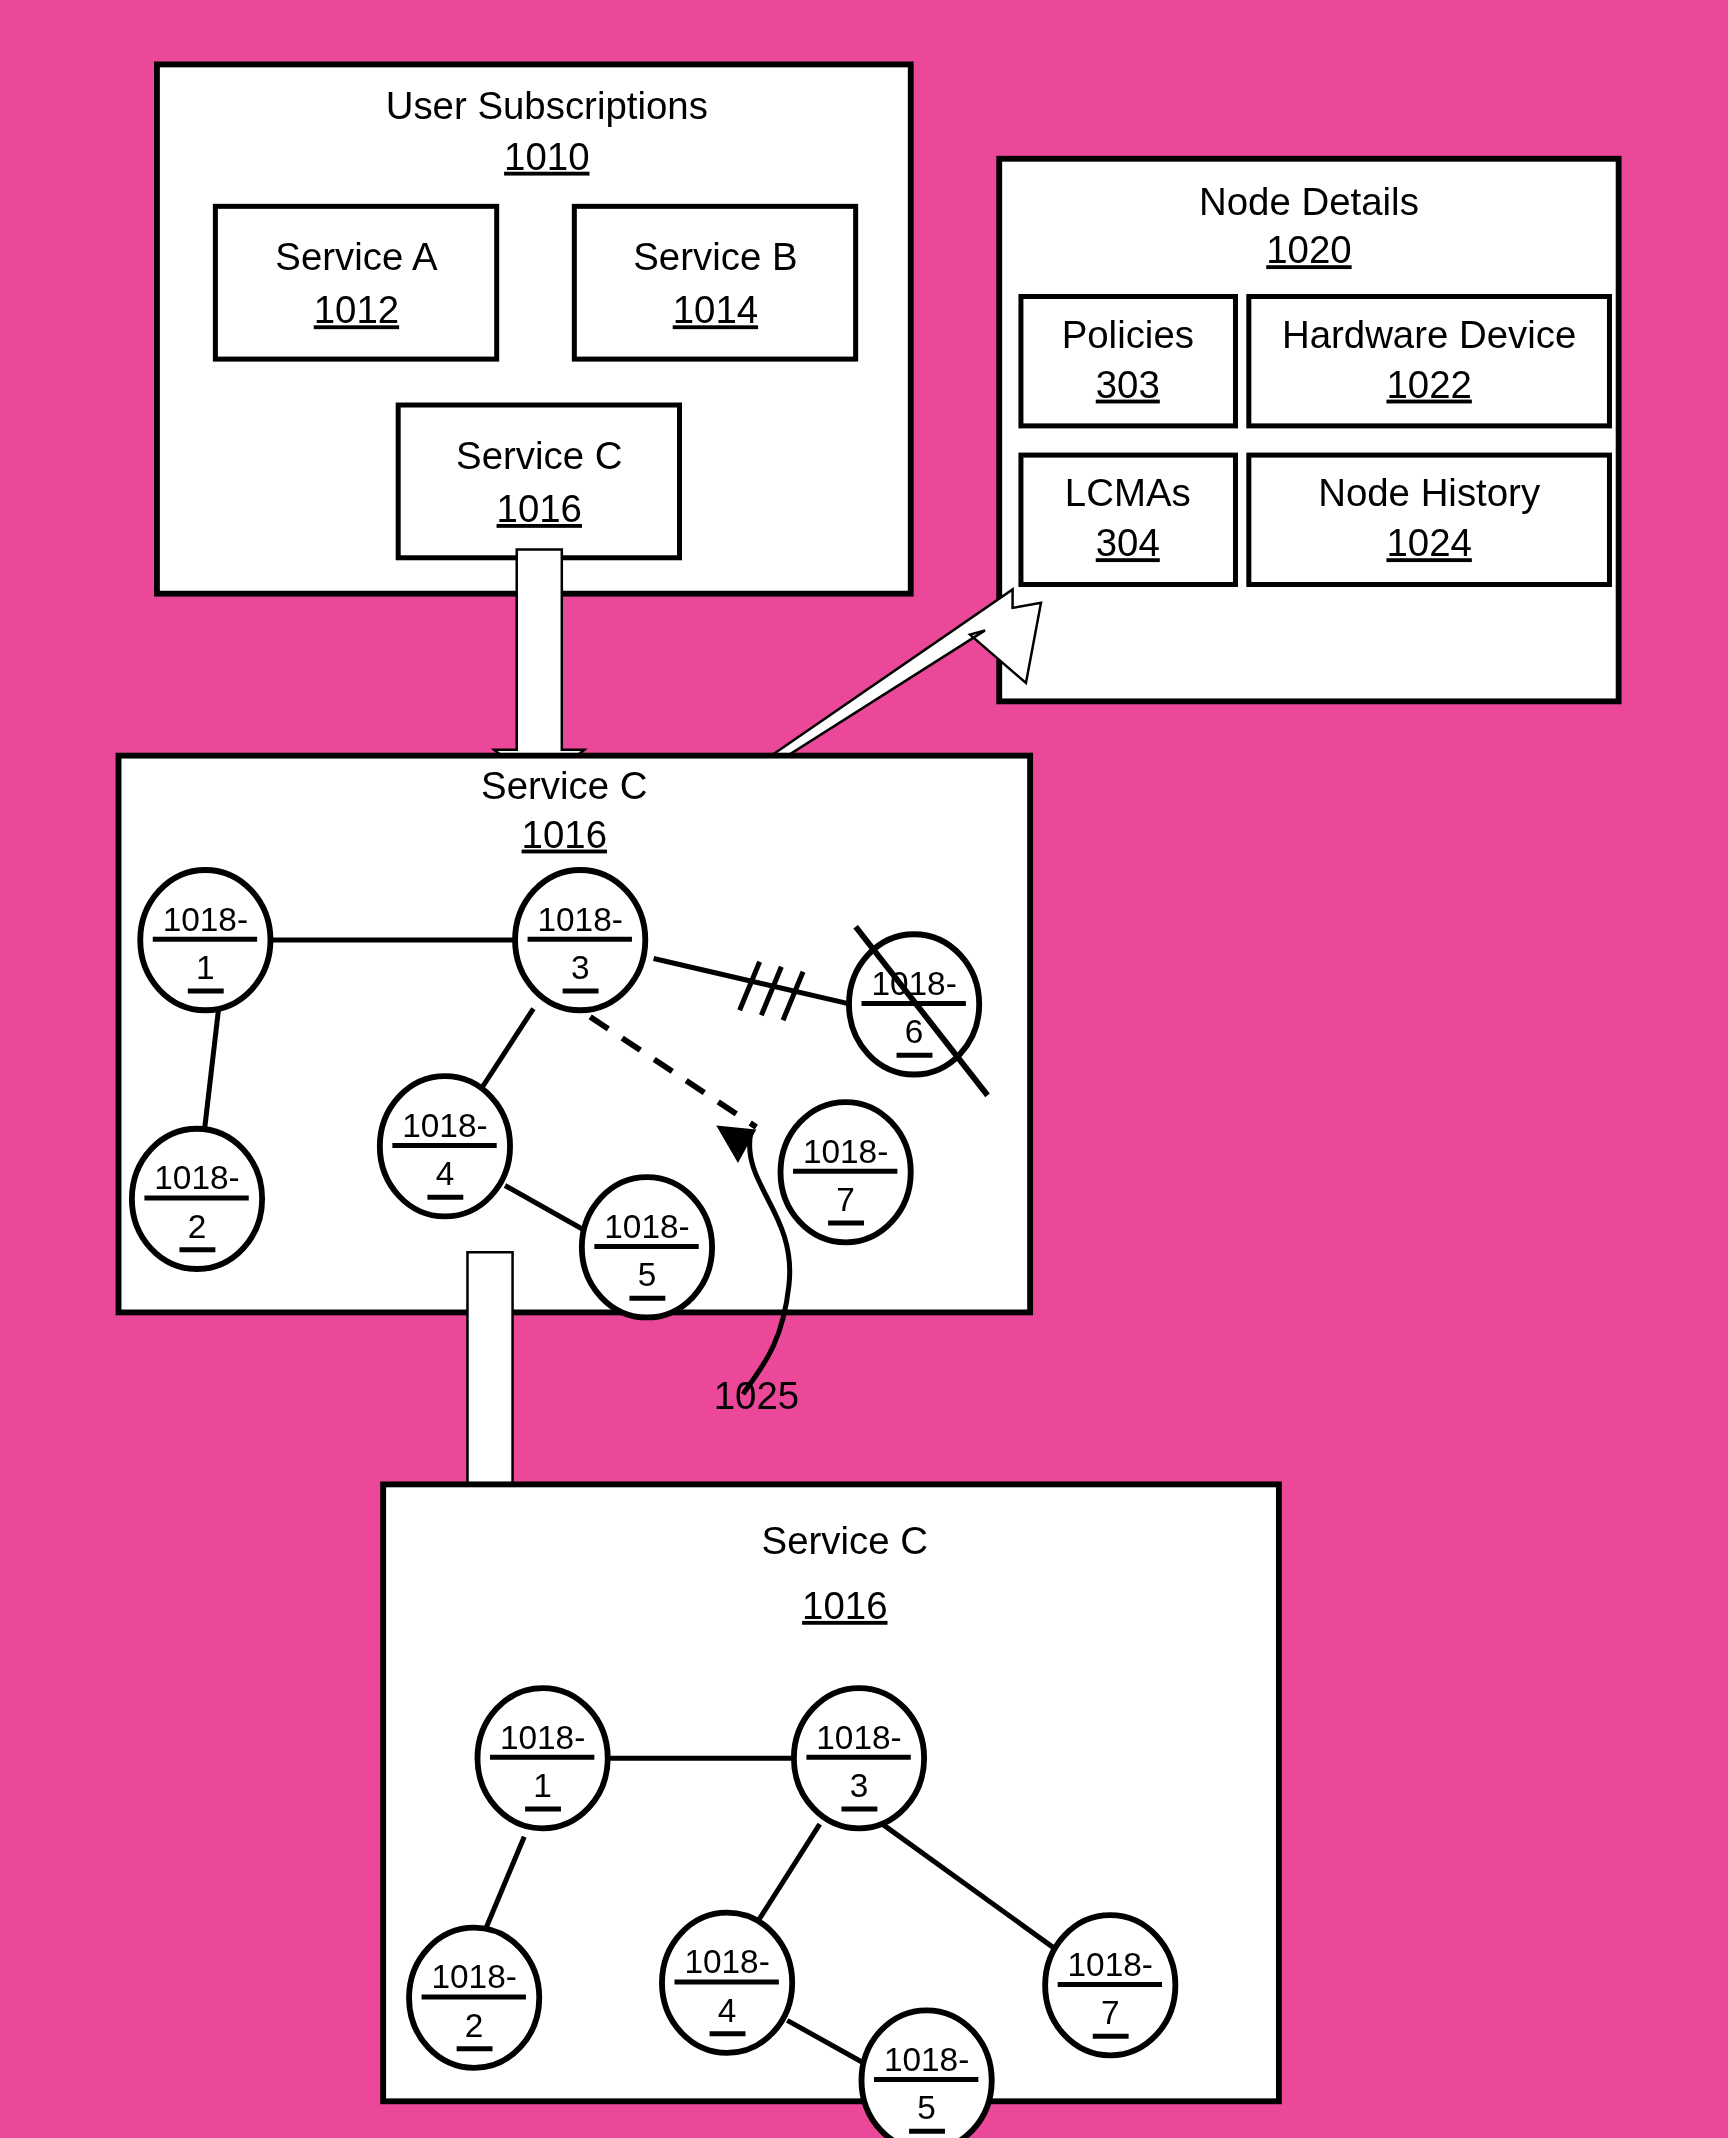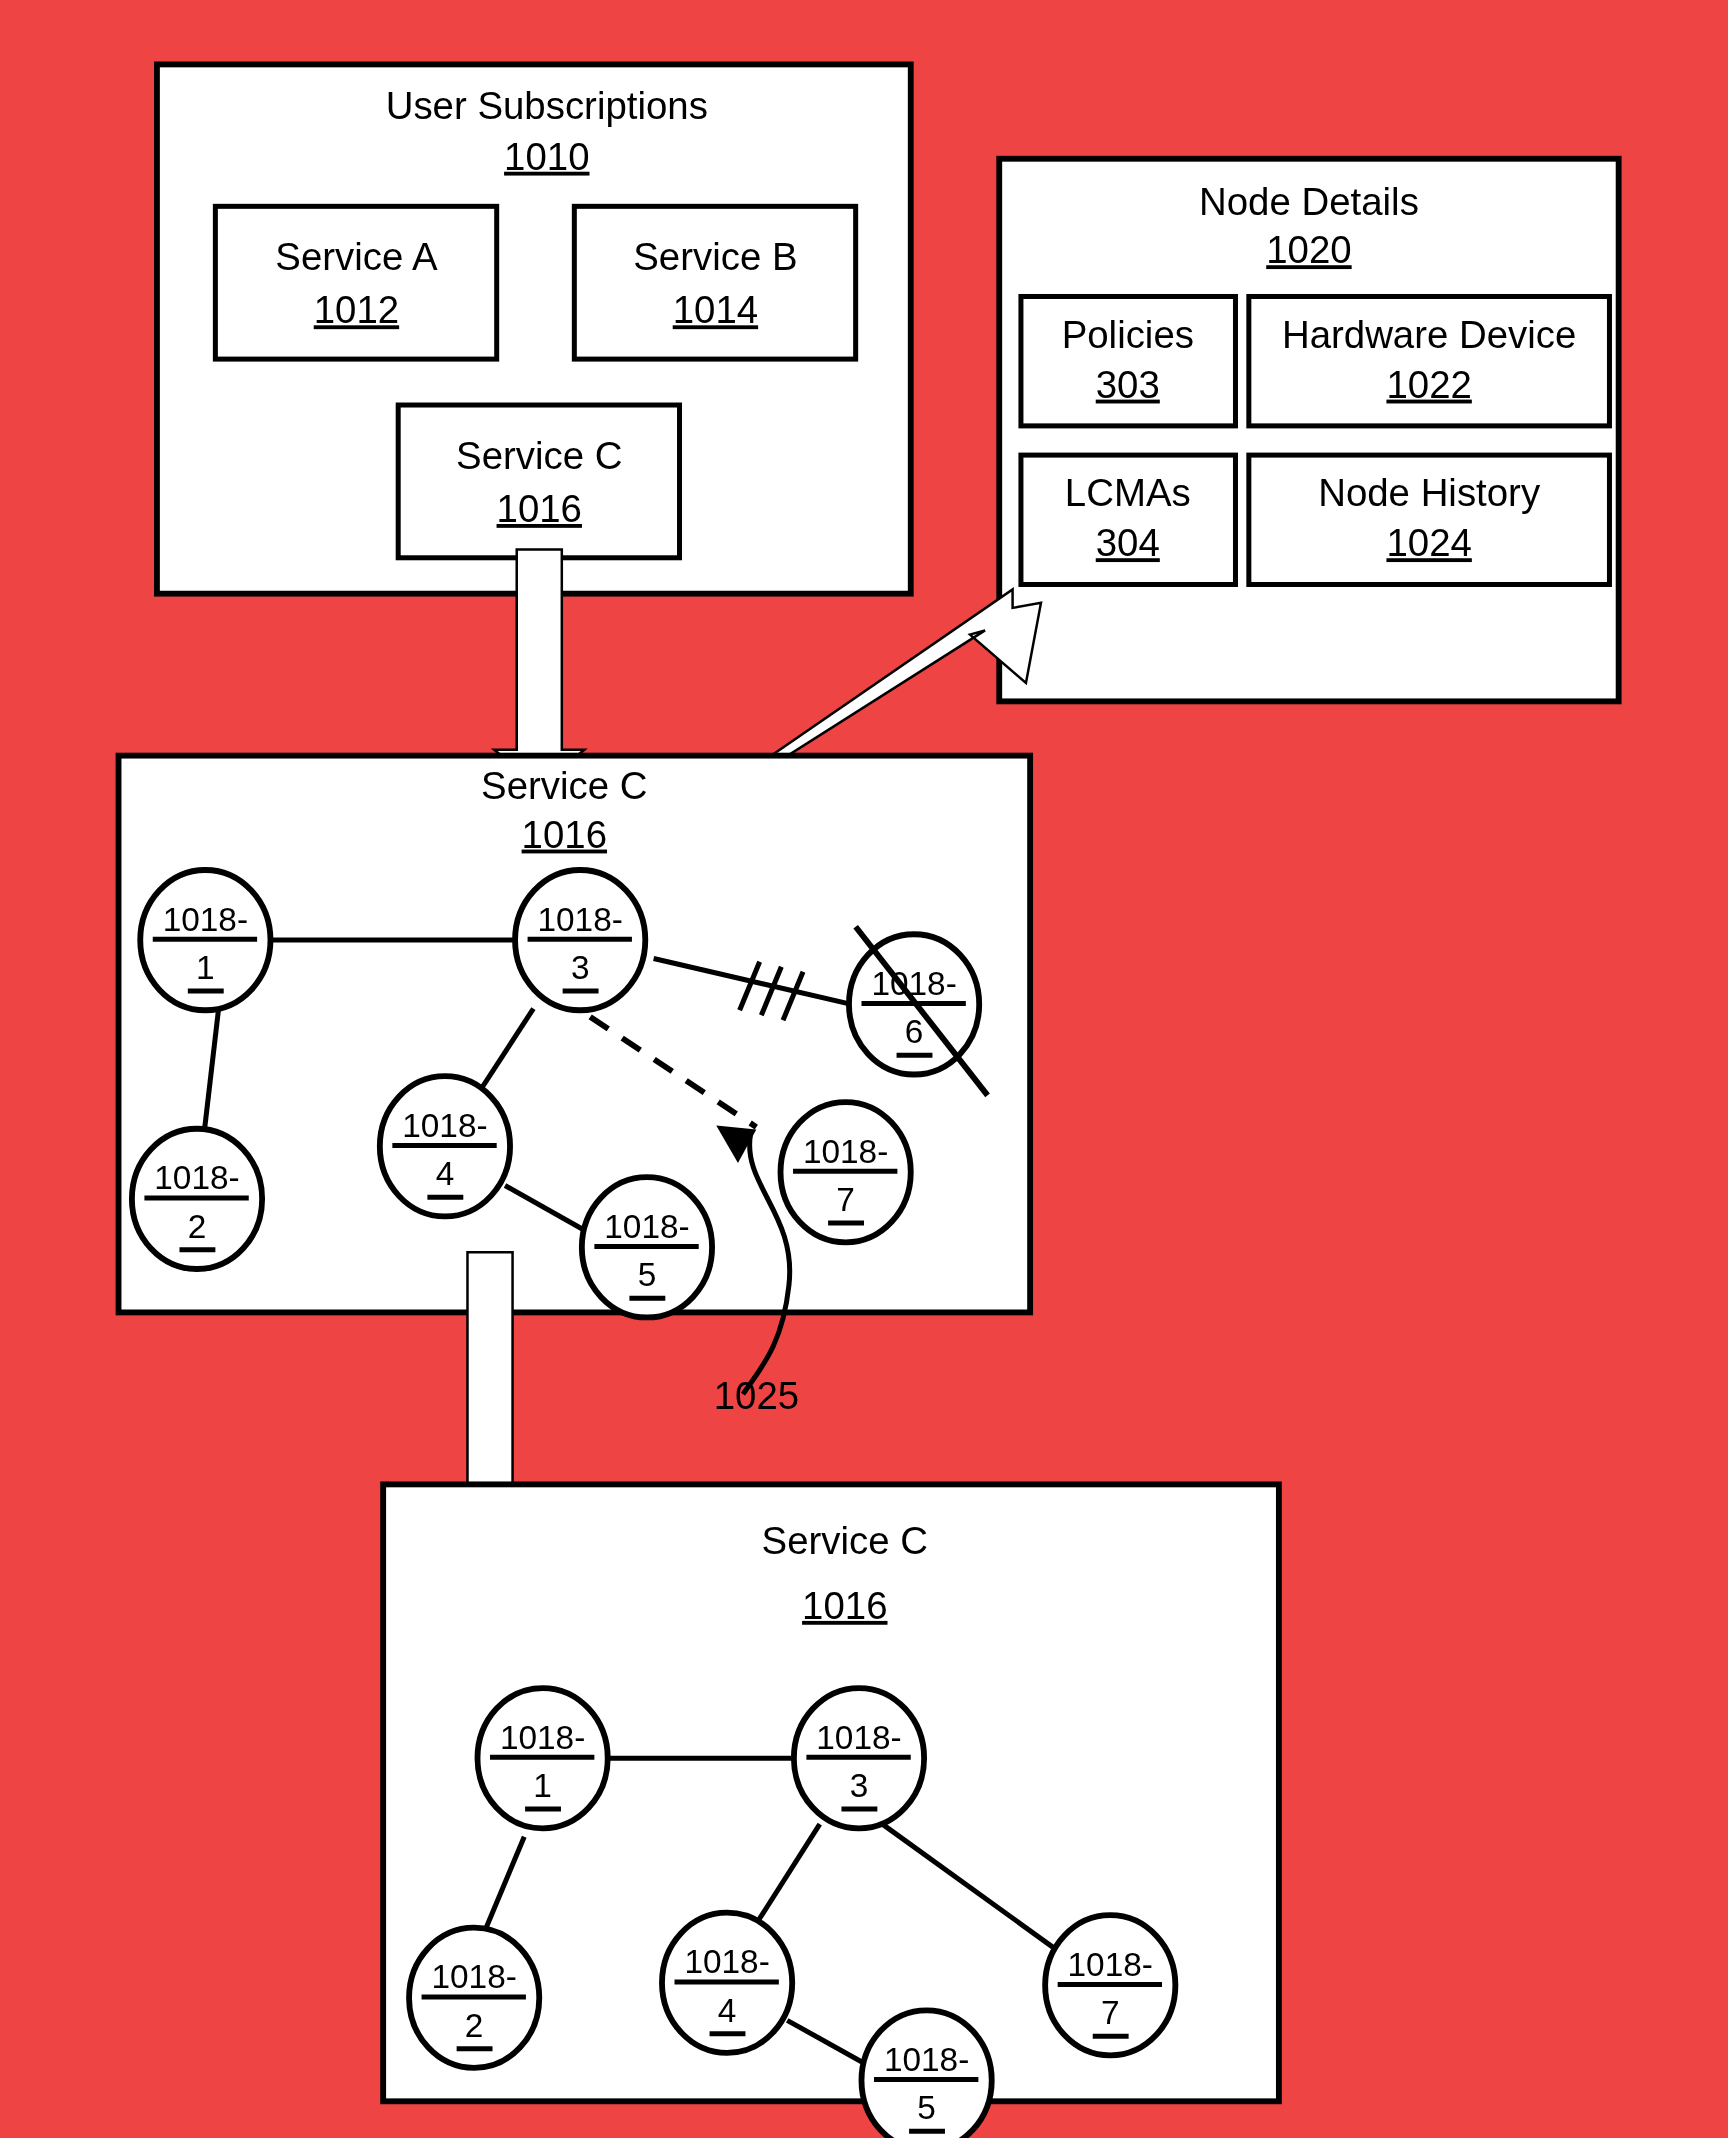--- a/index.html
+++ b/index.html
@@ -8,21 +8,21 @@
     background: #ffffff;
   }
   body {
     font-family: "Liberation Sans", sans-serif;
     color: #000000;
   }
   #canvas {
     position: relative;
     width: 1728px;
     height: 2139px;
-    background: #ef4444;
+    background: #ec4899;
     overflow: hidden;
   }
   svg#figure {
     position: absolute;
     left: 0;
     top: 0;
     width: 1728px;
     height: 2139px;
   }
   .box {

